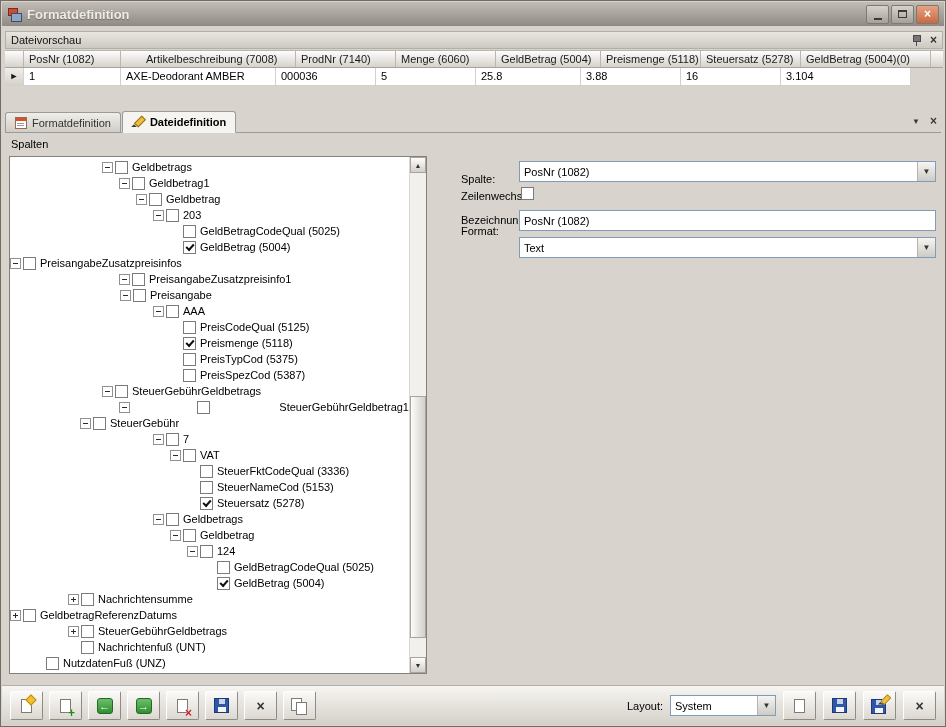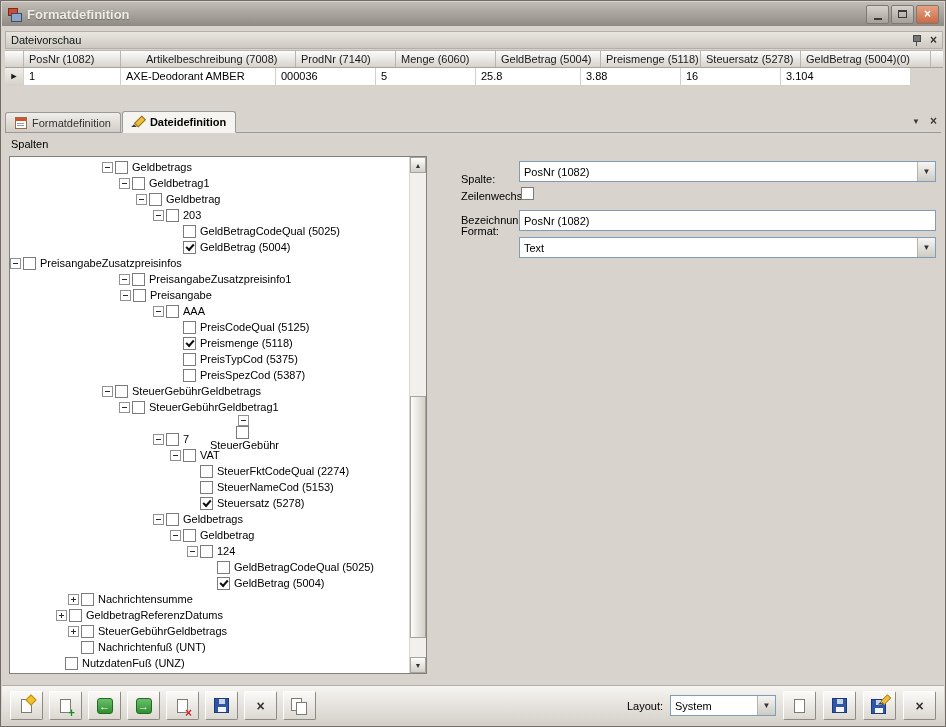--- a/index.html
+++ b/index.html
@@ -283,44 +283,44 @@
         <div class="tree-row" style="padding-left: 160px;">
           <span class="expander-spacer"></span>
           <span class="cb"></span>
           <span class="tree-label">PreisSpezCod (5387)</span>
         </div>
         <div class="tree-row" style="padding-left: 92px;">
           <span class="expander"></span>
           <span class="cb"></span>
           <span class="tree-label">SteuerGebührGeldbetrags</span>
         </div>
-        <div class="tree-row" style="padding-left: 109px;">
+        <div class="tree-row" style="padding-left: 109px; justify-content: space-between;">
           <span class="expander"></span>
           <span class="cb"></span>
           <span class="tree-label">SteuerGebührGeldbetrag1</span>
         </div>
-        <div class="tree-row" style="padding-left: 70px; flex-direction: column;">
+        <div class="tree-row" style="padding-left: 70px;">
           <span class="expander"></span>
           <span class="cb"></span>
           <span class="tree-label">SteuerGebühr</span>
         </div>
         <div class="tree-row" style="padding-left: 143px;">
           <span class="expander"></span>
           <span class="cb"></span>
           <span class="tree-label">7</span>
         </div>
         <div class="tree-row" style="padding-left: 160px;">
           <span class="expander"></span>
           <span class="cb"></span>
           <span class="tree-label">VAT</span>
         </div>
         <div class="tree-row" style="padding-left: 177px;">
           <span class="expander-spacer"></span>
           <span class="cb"></span>
-          <span class="tree-label">SteuerFktCodeQual (2274)</span>
+          <span class="tree-label">SteuerFktCodeQual (3336)</span>
         </div>
         <div class="tree-row" style="padding-left: 177px;">
           <span class="expander-spacer"></span>
           <span class="cb"></span>
           <span class="tree-label">SteuerNameCod (5153)</span>
         </div>
         <div class="tree-row" style="padding-left: 177px;">
           <span class="expander-spacer"></span>
           <span class="cb checked"></span>
           <span class="tree-label">Steuersatz (5278)</span>
@@ -348,36 +348,36 @@
         <div class="tree-row" style="padding-left: 194px;">
           <span class="expander-spacer"></span>
           <span class="cb checked"></span>
           <span class="tree-label">GeldBetrag (5004)</span>
         </div>
         <div class="tree-row" style="padding-left: 58px;">
           <span class="expander plus"></span>
           <span class="cb"></span>
           <span class="tree-label">Nachrichtensumme</span>
         </div>
-        <div class="tree-row" style=" margin-left: 46px;">
+        <div class="tree-row" style="">
           <span class="expander plus"></span>
           <span class="cb"></span>
           <span class="tree-label">GeldbetragReferenzDatums</span>
         </div>
         <div class="tree-row" style="padding-left: 58px;">
           <span class="expander plus"></span>
           <span class="cb"></span>
           <span class="tree-label">SteuerGebührGeldbetrags</span>
         </div>
         <div class="tree-row" style="padding-left: 58px;">
           <span class="expander-spacer"></span>
           <span class="cb"></span>
           <span class="tree-label">Nachrichtenfuß (UNT)</span>
         </div>
-        <div class="tree-row" style="padding-left: 42px; text-align: center;">
+        <div class="tree-row" style="padding-left: 23px; text-align: center;">
           <span class="expander-spacer"></span>
           <span class="cb"></span>
           <span class="tree-label">NutzdatenFuß (UNZ)</span>
         </div>
       </div>
     <div class="vscroll">
       <div class="sbtn">
           <span>▲</span>
         </div>
       <div class="strack">

